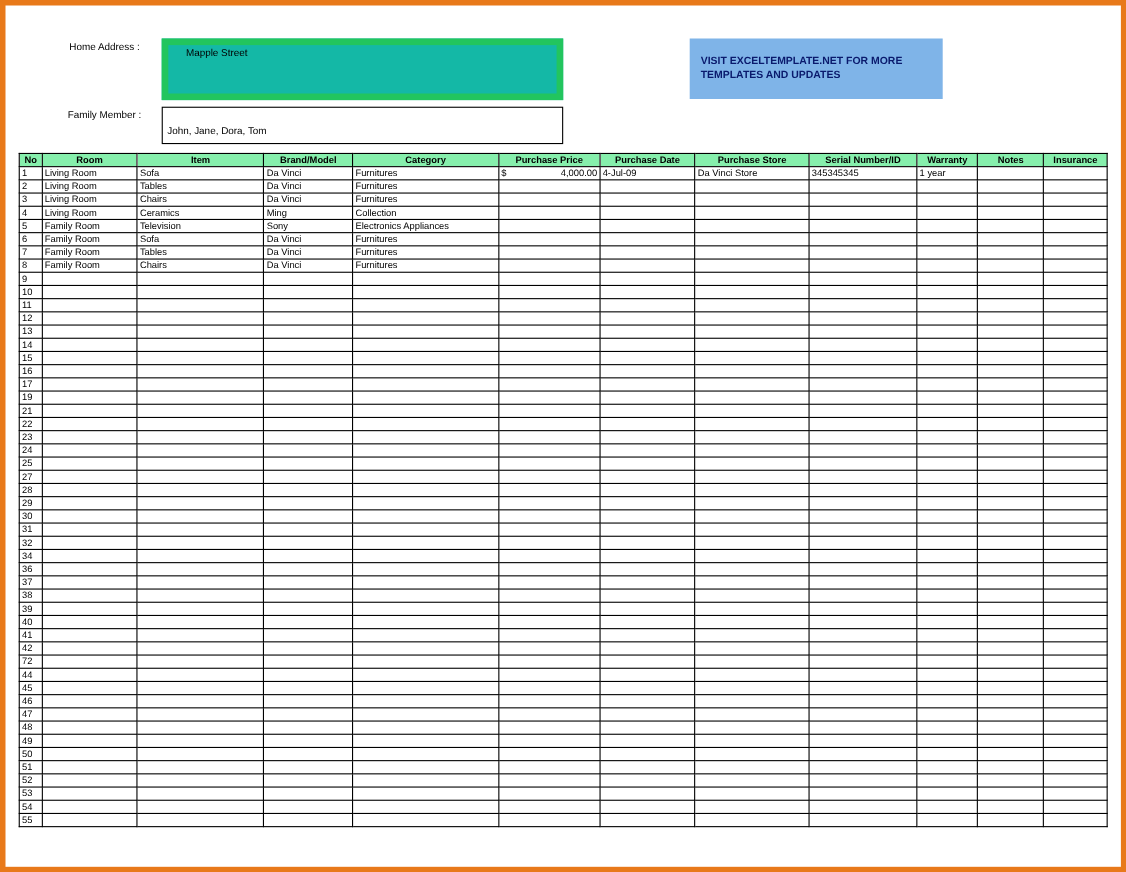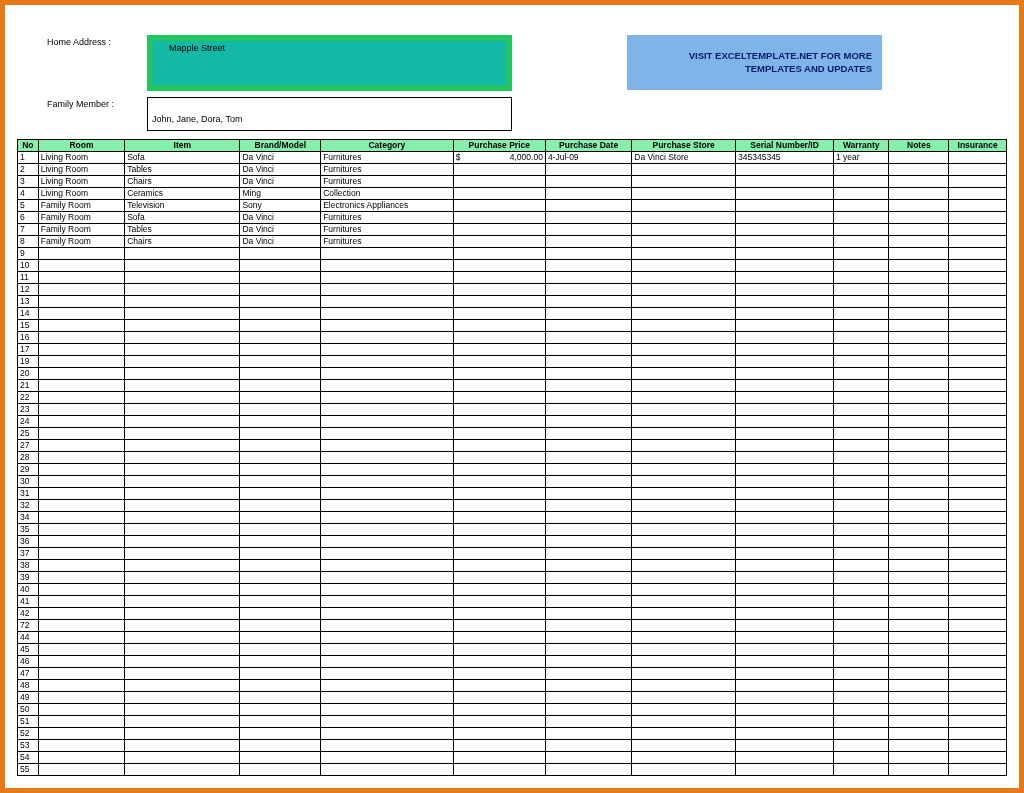--- a/index.html
+++ b/index.html
@@ -25,21 +25,21 @@
     flex-direction: column;
     gap: 6px;
   }
   .form-row {
     display: flex;
     align-items: flex-start;
     gap: 4px;
   }
   .form-label {
     width: 96px;
-    text-align: left;
+    text-align: center;
     font-size: 9px;
     padding-top: 2px;
   }
   .address-box {
     border: 6px solid #22c55e;
     width: 365px;
     height: 56px;
     padding: 2px 16px;
     font-size: 9px;
     background: #14b8a6;
@@ -50,23 +50,23 @@
     height: 16px;
     padding: 16px 4px;
     font-size: 9px;
     background: #fff;
   }
   .banner {
     background: #7fb4e8;
     color: #0a1a6d;
     font-weight: bold;
     font-size: 9.5px;
-    text-align: right;
+    text-align: left;
     padding: 14px 10px;
-    width: 255px;
+    width: 230px;
     margin-left: 115px;
     line-height: 1.4;
   }
   table.grid {
     border-collapse: collapse;
     width: 100%;
     margin-top: 8px;
     table-layout: fixed;
   }
   table.grid th, table.grid td {
@@ -391,34 +391,20 @@
         <td></td>
         <td></td>
         <td></td>
         <td></td>
         <td></td>
         <td></td>
         <td></td>
         <td></td>
       </tr>
       <tr>
-        <td class="col-no">20</td>
-        <td></td>
-        <td></td>
-        <td></td>
-        <td></td>
-        <td></td>
-        <td></td>
-        <td></td>
-        <td></td>
-        <td></td>
-        <td></td>
-        <td></td>
-      </tr>
-      <tr>
         <td class="col-no">21</td>
         <td></td>
         <td></td>
         <td></td>
         <td></td>
         <td></td>
         <td></td>
         <td></td>
         <td></td>
         <td></td>
@@ -560,34 +546,20 @@
         <td></td>
         <td></td>
         <td></td>
         <td></td>
         <td></td>
         <td></td>
         <td></td>
       </tr>
       <tr>
         <td class="col-no">34</td>
-        <td></td>
-        <td></td>
-        <td></td>
-        <td></td>
-        <td></td>
-        <td></td>
-        <td></td>
-        <td></td>
-        <td></td>
-        <td></td>
-        <td></td>
-      </tr>
-      <tr>
-        <td class="col-no">35</td>
         <td></td>
         <td></td>
         <td></td>
         <td></td>
         <td></td>
         <td></td>
         <td></td>
         <td></td>
         <td></td>
         <td></td>

